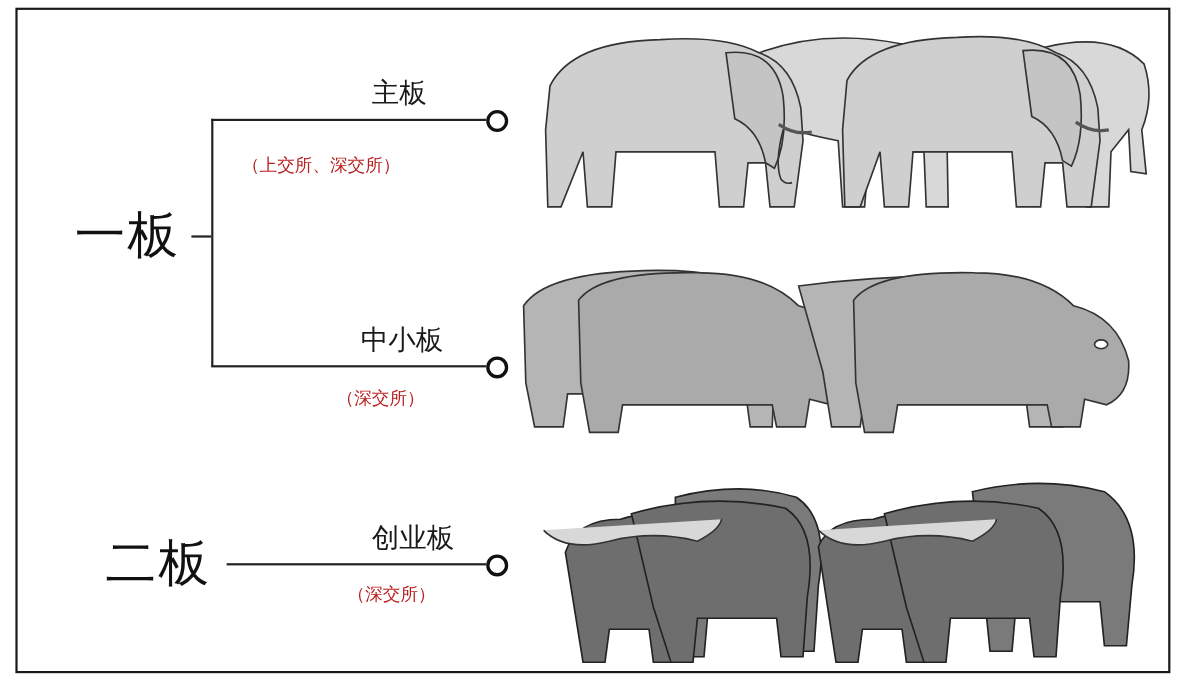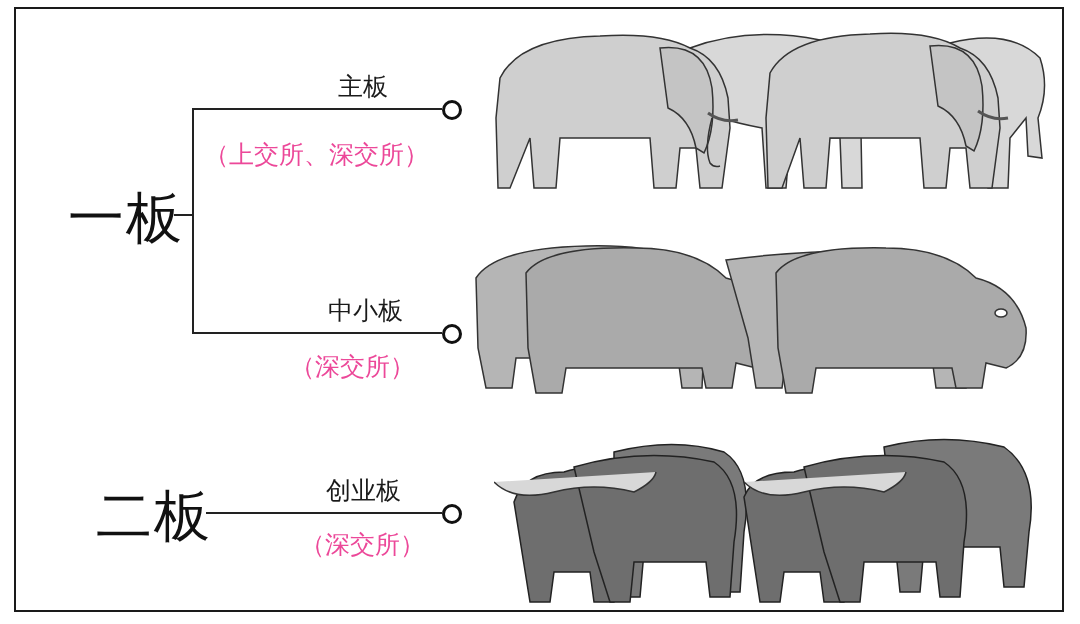--- a/index.html
+++ b/index.html
@@ -1,22 +1,22 @@
 <!DOCTYPE html>
 <html><head>
 <meta charset="utf-8">
 <style>
   html, body { margin: 0; padding: 0; background: #ffffff; }
   body { width: 1080px; height: 624px; position: relative; overflow: hidden;
          font-family: "DejaVu Sans", "Liberation Sans", sans-serif; color: #111; }
   .frame { position: absolute; left: 14px; top: 7px; width: 1050px; height: 605px;
            border: 2px solid #1a1a1a; box-sizing: border-box; background: #fff; }
-  .tier-label { position: absolute; font-size: 56px; line-height: 1; color: #111; letter-spacing: 2px; }
-  .board-name { position: absolute; font-size: 25px; line-height: 1; color: #1a1a1a; text-align: right; white-space: nowrap; }
-  .exchange { position: absolute; font-size: 25px; line-height: 1; color: #ec4899; white-space: nowrap; }
+  .tier-label { position: absolute; font-size: 46px; line-height: 1; color: #111; letter-spacing: 2px; }
+  .board-name { position: absolute; font-size: 25px; line-height: 1; color: #1a1a1a; text-align: right; white-space: nowrap; font-family: Liberation Mono, monospace; }
+  .exchange { position: absolute; font-size: 16px; line-height: 1; color: #b91c1c; white-space: nowrap; margin-left: 16px; }
   .hline { position: absolute; height: 2px; background: #222; }
   .vline { position: absolute; width: 2px; background: #222; }
   .node { position: absolute; width: 14px; height: 14px; border: 3px solid #111; border-radius: 50%; background: #fff; box-sizing: content-box; }
   .herd { position: absolute; }
 </style>
 </head>
 <body>
 
 <div class="frame"></div>
 
@@ -30,21 +30,21 @@
 <div class="exchange" style="left:204px; top:142px;">（上交所、深交所）</div>
 
 <div class="hline" style="left:192px; top:332px; width:250px;"></div>
 <div class="node" style="left:442px; top:324px;"></div>
 <div class="board-name" style="left:328px; top:298px;">中小板</div>
 <div class="exchange" style="left:290px; top:354px;">（深交所）</div>
 
 <div class="tier-label" style="left:74px; top:488px;margin-left:22px;">二板</div>
 <div class="hline" style="left:206px; top:512px; width:236px;"></div>
 <div class="node" style="left:442px; top:504px;"></div>
-<div class="board-name" style="left:326px; top:478px;">创业板</div>
+<div class="board-name" style="left:338px; top:478px;">创业板</div>
 <div class="exchange" style="left:300px; top:532px;">（深交所）</div>
 
 <svg class="herd" style="left:490px; top:18px;" width="570" height="180" viewBox="0 0 570 180">
   <g fill="#cfcfcf" stroke="#333" stroke-width="1.5">
 
     <path d="M200 30 Q260 8 330 22 Q360 30 370 60 L372 170 L352 170 L350 120 L300 120 L296 170 L276 170 L272 110 Q220 100 212 90 Z" fill="#d8d8d8"></path>
     <path d="M460 25 Q520 10 550 40 Q560 70 548 100 L552 140 L538 138 L536 100 L520 120 L518 170 L498 170 L494 110 Q470 100 462 80 Z" fill="#d8d8d8"></path>
 
     <path d="M10 60 Q30 20 110 18 Q170 14 200 30 Q230 40 238 80 L240 110 L232 170 L210 170 L206 130 L190 130 L186 170 L164 170 L160 120 L70 120 L66 170 L44 170 L40 120 L20 170 L8 170 L6 100 Z"></path>
     <path d="M170 30 Q215 25 222 70 Q226 110 214 135 L206 130 Q200 100 178 90 Z" fill="#c4c4c4"></path>

